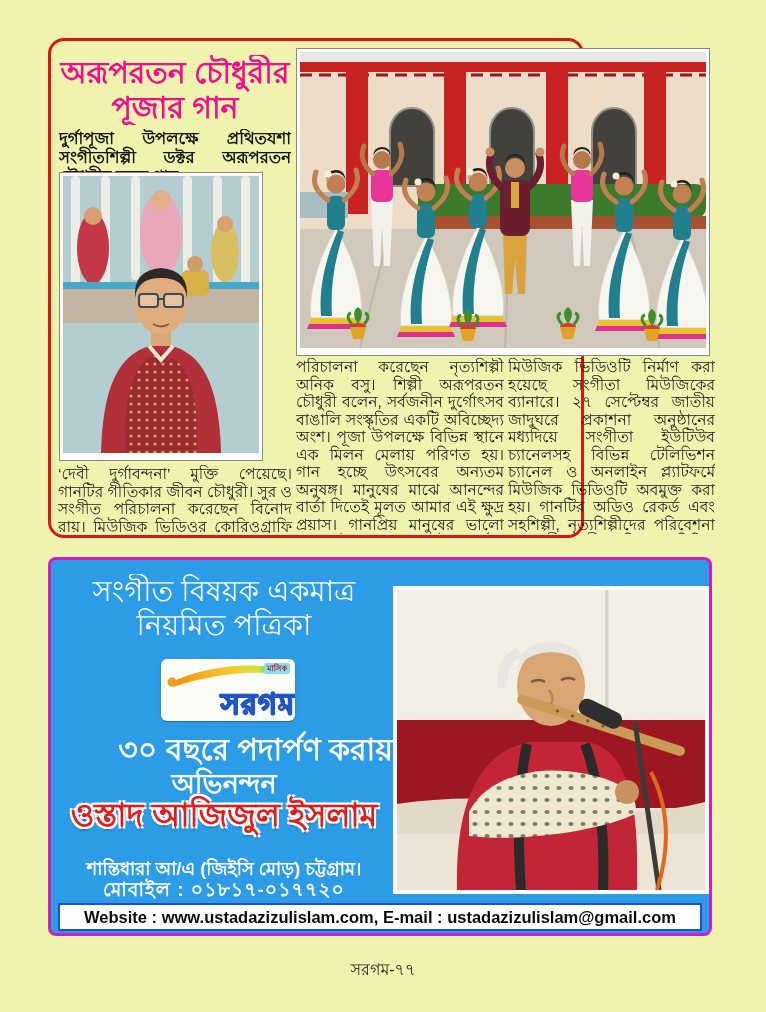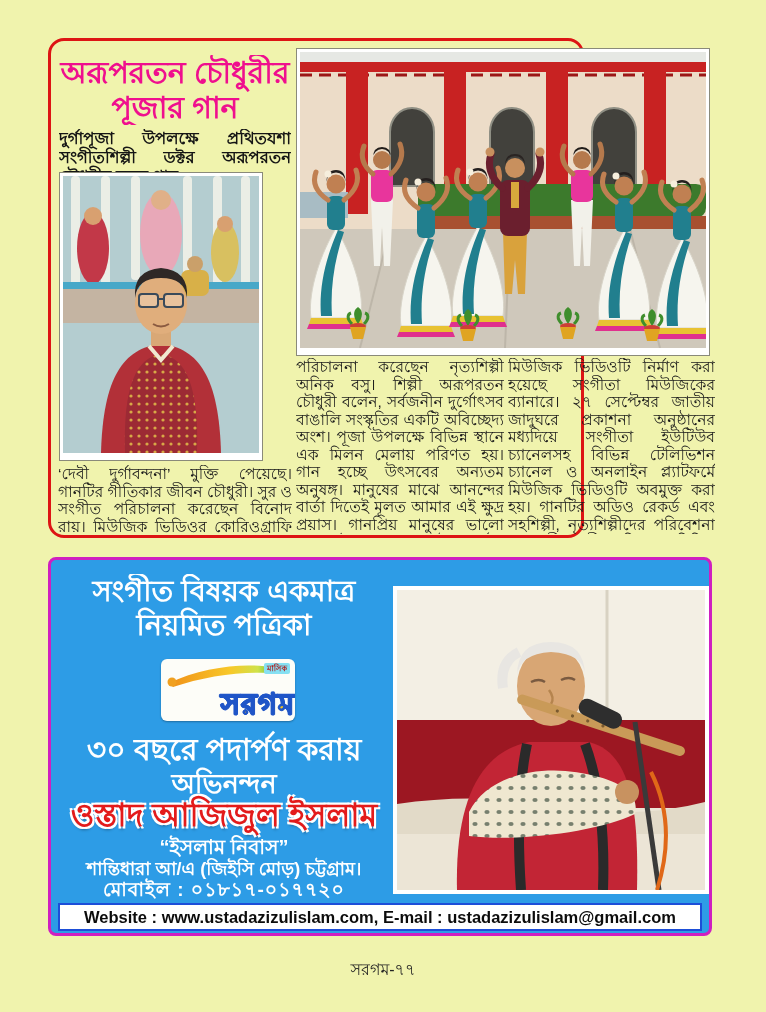--- a/index.html
+++ b/index.html
@@ -20,22 +20,22 @@
     text-align:justify;overflow:hidden;}
   .col-left{left:7px;top:424px;width:234px;height:70px;}
   .col-mid{left:245px;top:317px;width:208px;height:176px;}
   .col-right{left:457px;top:317px;width:207px;height:176px;}
 
   
   .ad-box{position:absolute;left:48px;top:557px;width:664px;height:379px;
     border:3px solid #cf1fc0;border-radius:8px;background:#2d9ce6;}
   .ad-left{position:absolute;left:0;top:0;width:346px;height:340px;}
   .ad-line{position:absolute;left:4px;width:338px;text-align:center;color:#ffffff;overflow:hidden;}
-  .tagline{top:14px;font-size:29px;line-height:34px;font-weight:bold;}
-  .milestone{top:166px;font-size:30px;font-weight:bold;}
+  .tagline{top:14px;font-size:29px;line-height:34px;font-weight:normal;}
+  .milestone{top:166px;font-size:30px;font-weight:bold;text-align:right;}
   .congrats{top:203px;font-size:27px;font-weight:bold;}
   .honoree{top:230px;font-size:32px;font-weight:bold;color:#e31b1b;
     text-shadow:-2px -2px 0 #fff,2px -2px 0 #fff,-2px 2px 0 #fff,2px 2px 0 #fff,0 3px 3px rgba(0,0,0,.35);}
   .house{top:272px;font-size:20px;font-weight:bold;}
   .address{top:295px;font-size:18px;font-weight:bold;}
   .mobile{top:315px;font-size:19px;font-weight:bold;letter-spacing:1px;}
 
   .logo{position:absolute;left:110px;top:99px;width:134px;height:62px;background:#fdfdf8;
     border-radius:6px;box-shadow:0 1px 2px rgba(0,0,0,.3);overflow:hidden;}
   .logo-swoosh{position:absolute;left:2px;top:2px;}
@@ -216,21 +216,20 @@
           <path d="M6,22 C40,5 88,1 110,7 L117,2 L116,13 C88,9 44,14 10,26 Z" fill="url(#lg)"></path>
           <circle cx="9" cy="21" r="4.5" fill="#f0a020"></circle>
         </svg>
         <span class="logo-tag">মাসিক</span>
         <div class="logo-text">সরগম</div>
       </div>
 
       <div class="ad-line milestone">৩০ বছরে পদার্পণ করায়</div>
       <div class="ad-line honoree">ওস্তাদ আজিজুল ইসলাম</div>
       <div class="ad-line congrats">অভিনন্দন</div>
-      <div class="ad-line house">“ইসলাম নিবাস”</div>
       <div class="ad-line address">শান্তিধারা আ/এ (জিইসি মোড়) চট্টগ্রাম।</div>
       <div class="ad-line mobile">মোবাইল : ০১৮১৭-০১৭৭২০</div>
     </div>
 
     <div class="flutist-frame">
       <svg width="308" height="300" viewBox="0 0 308 300">
         <defs>
           <pattern id="polka" width="12" height="12" patternUnits="userSpaceOnUse">
             <rect width="12" height="12" fill="#efe7d0"></rect>
               <ellipse cx="6" cy="6" rx="2.6" ry="1.9" fill="#77806e"></ellipse>

